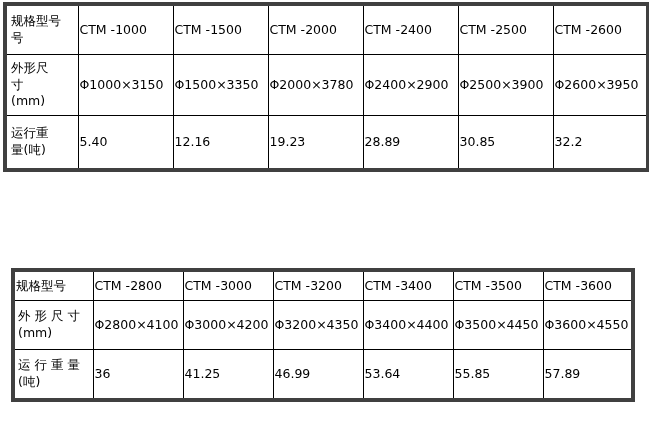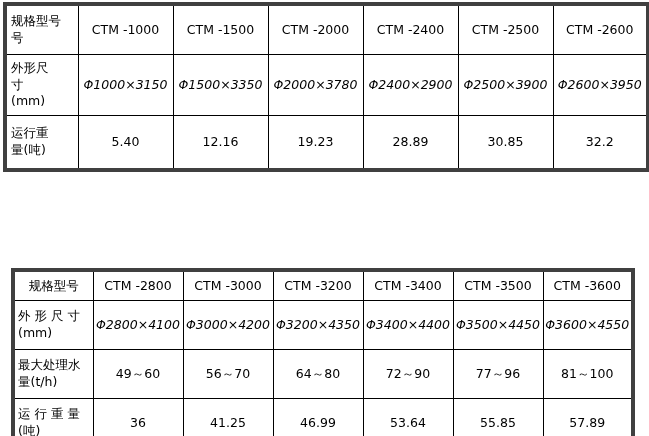--- a/index.html
+++ b/index.html
@@ -15,21 +15,21 @@
     position: relative;
     overflow: hidden;
   }
   .spec-table {
     border-collapse: collapse;
     table-layout: fixed;
     border: 4px solid #404040;
   }
   .spec-table td {
     border: 1px solid #000;
-    text-align: center;
+    text-align: left;
     vertical-align: middle;
     padding: 2px 1px;
     line-height: 1.35;
     color: #000;
   }
   
   #table-one {
     position: absolute;
     left: 3px;
     top: 2px;
@@ -59,21 +59,21 @@
     height: 28px;
   }
   #table-two .rowlabel {
     text-align: left;
     padding-left: 3px;
   }
   #table-two .r1 td { height: 24px; }
   #table-two .r2 td { height: 44px; }
   #table-two .r3 td { height: 44px; }
   #table-two .r4 td { height: 44px; }
-  .nowrap { white-space: nowrap; font-style: italic; }
+  .nowrap { white-space: nowrap; }
 </style>
 </head>
 <body>
 
 <table class="spec-table" id="table-one">
   <colgroup>
     <col style="width:73px">
       <col style="width:95px">
       <col style="width:95px">
       <col style="width:95px">
@@ -147,32 +147,20 @@
         <div>外 形 尺 寸</div>
         <div>(mm)</div>
       </td>
       <td class="nowrap">Φ2800×4100</td>
       <td class="nowrap">Φ3000×4200</td>
       <td class="nowrap">Φ3200×4350</td>
       <td class="nowrap">Φ3400×4400</td>
       <td class="nowrap">Φ3500×4450</td>
       <td class="nowrap">Φ3600×4550</td>
     </tr>
-    <tr class="r3">
-      <td class="rowlabel">
-        <div>最大处理水</div>
-        <div>量(t/h)</div>
-      </td>
-      <td>49～60</td>
-      <td>56～70</td>
-      <td>64～80</td>
-      <td>72～90</td>
-      <td>77～96</td>
-      <td>81～100</td>
-    </tr>
     <tr class="r4">
       <td class="rowlabel">
         <div>运 行 重 量</div>
         <div>(吨)</div>
       </td>
       <td>36</td>
       <td>41.25</td>
       <td>46.99</td>
       <td>53.64</td>
       <td>55.85</td>

